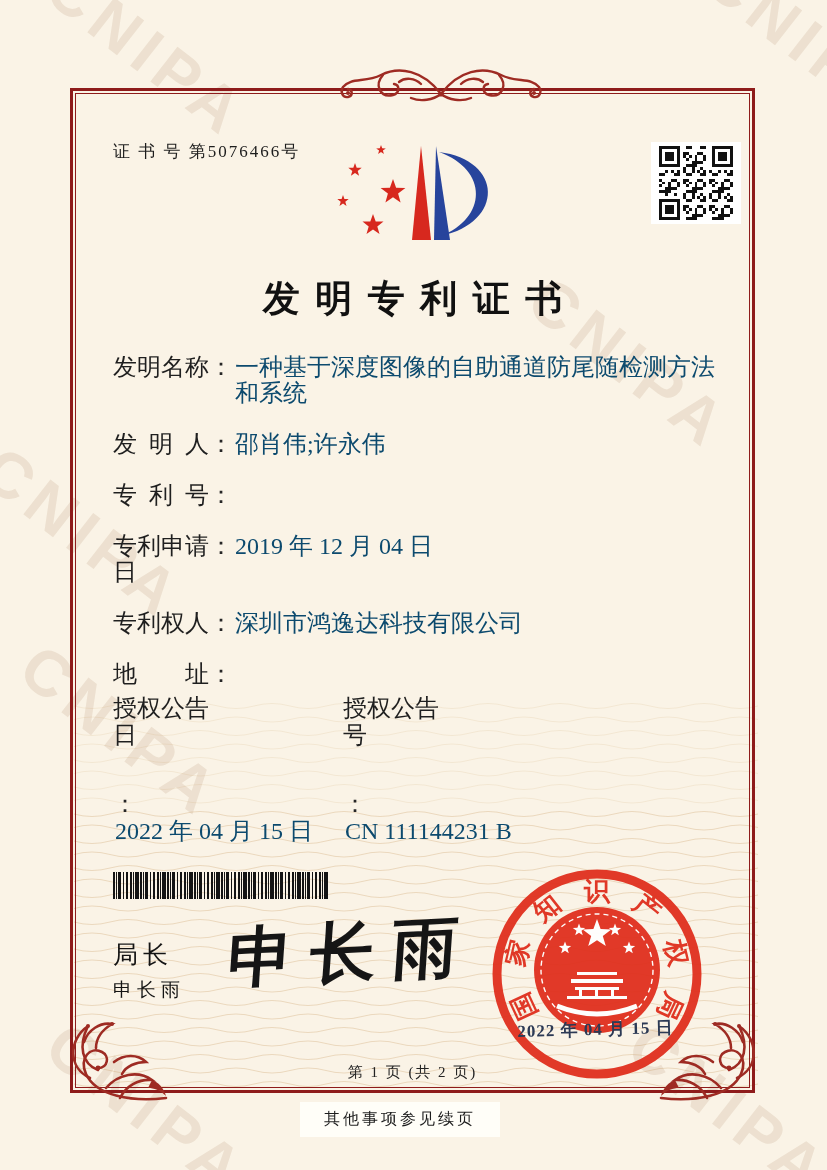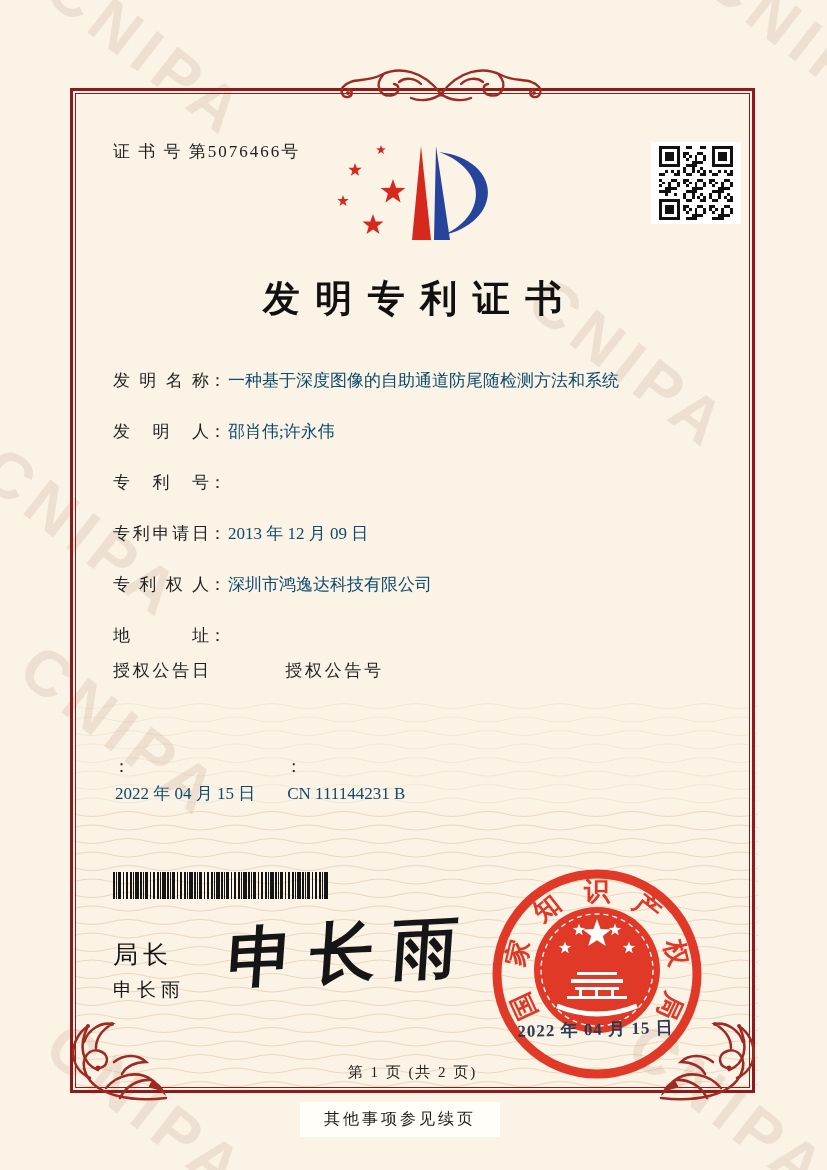--- a/index.html
+++ b/index.html
@@ -50,21 +50,21 @@
     position:absolute;left:651px;top:142px;width:90px;height:82px;
     background:#ffffff;z-index:4;display:flex;align-items:center;justify-content:center;
   }
   .title{
     position:absolute;left:70px;top:249px;width:685px;z-index:4;
     text-align:center;font-size:37px;font-weight:700;color:#111;
     letter-spacing:0.42em;text-indent:0.42em;
   }
 
   
-  .fields{position:absolute;left:113px;top:368px;width:610px;z-index:4;font-size:17px;}
+  .fields{position:absolute;left:113px;top:354px;width:610px;z-index:4;font-size:24px;}
   .frow{display:flex;align-items:flex-start;margin-bottom:25px;line-height:26px;}
   .frow.addr{margin-bottom:8px;align-items:flex-end;}
   .flabel{
     display:inline-block;width:96px;flex:0 0 96px;
     text-align:justify;text-align-last:justify;color:#1f1f1f;
   }
   .fcolon{flex:0 0 auto;}
   .fvalue{margin-left:2px;max-width:486px;color:#0c4a6e;}
   .grant-row{display:flex;line-height:27px;}
   .grant-group{display:flex;flex-direction:column;}
@@ -423,21 +423,21 @@
         <span class="fcolon">：</span>
       <span class="fvalue">邵肖伟;许永伟</span>
     </div>
     <div class="frow">
       <span class="flabel">专利号</span>
         <span class="fcolon">：</span>
     </div>
     <div class="frow">
       <span class="flabel">专利申请日</span>
         <span class="fcolon">：</span>
-      <span class="fvalue">2013 年 12 月 09 日</span>
+      <span class="fvalue">2019 年 12 月 04 日</span>
     </div>
     <div class="frow">
       <span class="flabel">专利权人</span>
         <span class="fcolon">：</span>
       <span class="fvalue">深圳市鸿逸达科技有限公司</span>
     </div>
     <div class="frow addr">
       <span class="flabel">地址</span>
         <span class="fcolon">：</span>
     </div>

